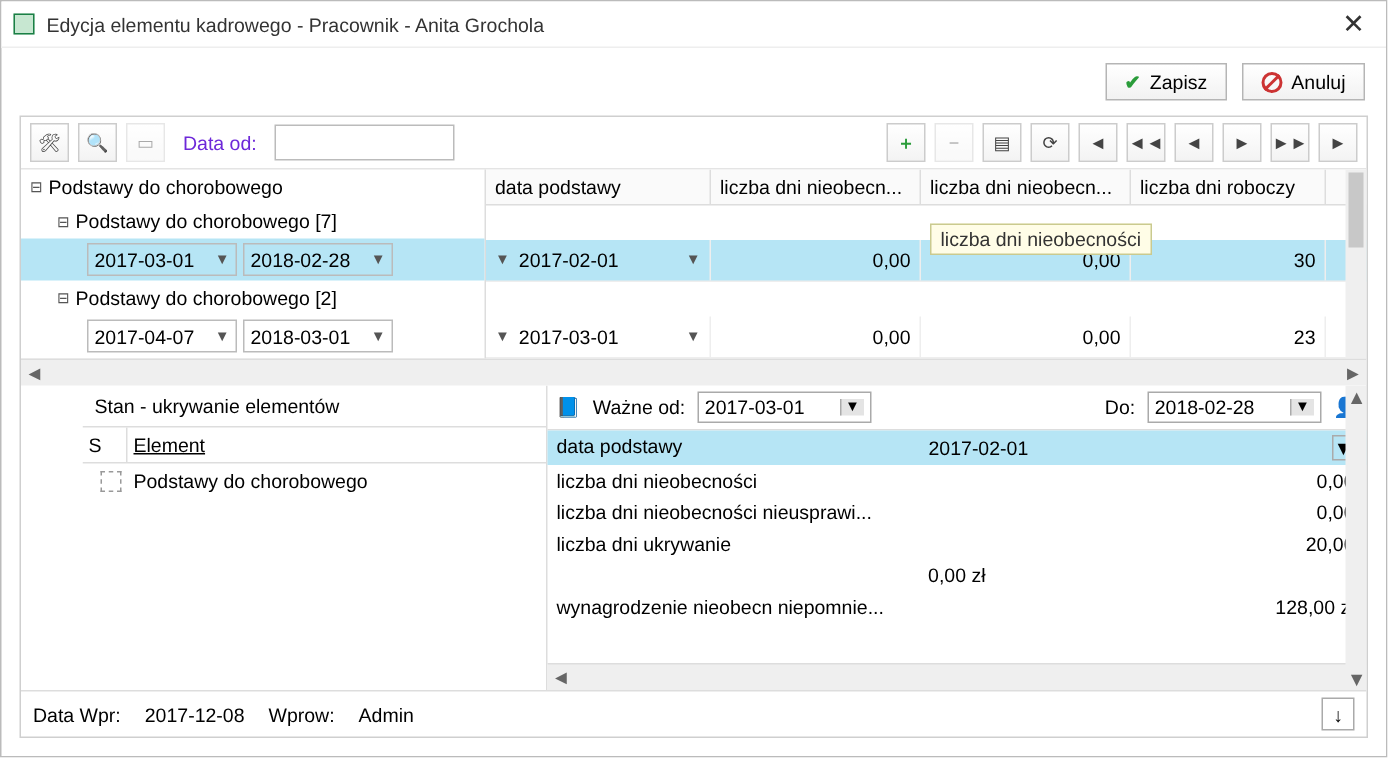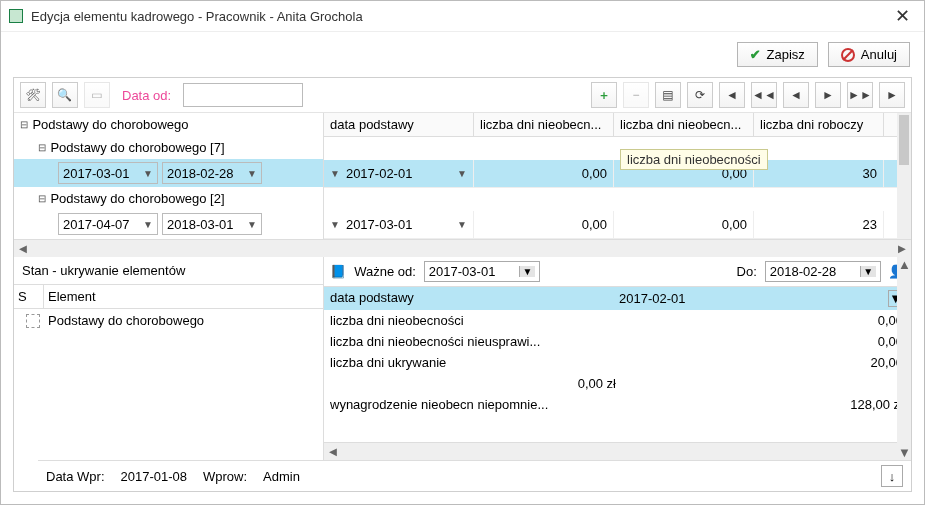--- a/index.html
+++ b/index.html
@@ -12,21 +12,21 @@
 .top-actions { display: flex; justify-content: flex-end; padding: 10px 14px 6px; gap: 10px; }
 .btn { border: 1px solid #b5b5b5; background: linear-gradient(#fff,#f2f2f2); padding: 4px 12px; display: flex; align-items: center; gap: 6px; cursor: pointer; }
 .check { color: #2a9c3a; font-weight: bold; }
 .cancel-i { width: 14px; height: 14px; border: 2px solid #c33; border-radius: 50%; position: relative; }
 .cancel-i::after { content:""; position:absolute; width: 2px; height: 14px; background:#c33; transform: rotate(45deg); left:4px; top:-2px; }
 .panel { margin: 4px 12px 12px; border: 1px solid #cfcfcf; flex: 1; display: flex; flex-direction: column; overflow: hidden; }
 .toolbar { display: flex; align-items: center; padding: 4px 6px; gap: 6px; border-bottom: 1px solid #e4e4e4; }
 .tbtn { width: 26px; height: 26px; border: 1px solid #ccc; background: linear-gradient(#fff,#f3f3f3); display:flex; align-items:center; justify-content:center; cursor: pointer; font-size: 12px; color:#444; }
 .tbtn.add { color: #2a9c3a; font-weight: bold; }
 .tbtn.disabled { opacity: 0.45; cursor: default; }
-.toolbar .label { padding: 0 6px; color: #ec4899; }
+.toolbar .label { padding: 0 6px; color: #6d28d9; }
 .date-input { border: 1px solid #bbb; height: 24px; width: 120px; padding: 0 4px; }
 .spacer { flex: 1; }
 .grid-area { display: flex; }
 .tree-side { width: 310px; border-right: 1px solid #ddd; }
 .tree-node { padding: 4px 6px; display: flex; align-items:center; gap: 4px; }
 .tree-node.child { padding-left: 24px; }
 .tree-dates { display:flex; gap:4px; padding-left: 44px; align-items:center; height:28px; }
 .date-cell { border: 1px solid #bbb; padding: 2px 4px; height: 22px; display:flex; align-items:center; justify-content:space-between; width: 100px; }
 .caret { font-size: 10px; color:#555; cursor:pointer; }
 .tbl-side { flex:1; overflow:hidden; position:relative; }
@@ -35,40 +35,40 @@
 .tr { display:flex; height: 28px; align-items:center; border-bottom: 1px solid #eee; }
 .tr .td { padding: 2px 6px; border-right:1px solid #eee; overflow:hidden; white-space:nowrap; display:flex; align-items:center; justify-content:flex-end; height:100%; }
 .tr .td.date { justify-content: space-between; }
 .tr.sel { background: #b6e5f5; }
 .tbl-side .vscroll { position:absolute; right:0; top:0; bottom:0; width:14px; background:#efefef; }
 .scroll-thumb { background:#c8c8c8; width:10px; height:50px; margin:2px; }
 .tooltip { position:absolute; background:#fffde7; border:1px solid #caca8f; padding:2px 6px; z-index:5; color:#333; }
 .hscroll { height: 18px; display:flex; align-items:center; background:#efefef; border-top:1px solid #ddd; }
 .hscroll .arr { width:18px; text-align:center; color:#666; cursor:pointer; }
 .hscroll .track { flex:1; }
-.mid { display:flex; flex:1; overflow:hidden; }
+.mid { display:flex; flex:1; overflow:hidden;margin-left:41px; }
 .mid-left { width: 310px; border-right:1px solid #ddd; display:flex; flex-direction:column; }
 .mid-left .stan-head { padding:6px 8px; border-bottom:1px solid #ddd; }
 .mid-left .cols { display:flex; border-bottom:1px solid #ddd; }
 .mid-left .cols .c1 { width:30px; padding:4px; border-right:1px solid #ddd; }
-.mid-left .cols .c2 { flex:1; padding:4px; }
+.mid-left .cols .c2 { flex:1; padding:4px;text-decoration:underline; }
 .mid-left .row { display:flex; padding:4px; align-items:center; }
 .checkbox { width:14px; height:14px; border:1px dashed #999; margin:0 8px; }
 .mid-right { flex:1; display:flex; flex-direction:column; position:relative; }
 .validbar { display:flex; align-items:center; padding:4px 6px; gap:8px; border-bottom:1px solid #ddd; }
 .book-icon { color:#2b5fa3; }
 .dd { border:1px solid #aaa; padding:2px 4px; display:flex; align-items:center; justify-content:space-between; min-width:116px; }
 .dd .ddbtn { background:#e4e4e4; width:16px; text-align:center; font-size:10px; cursor:pointer; border-left:1px solid #aaa; margin-left:4px;}
 .detail-row { display:flex; border-bottom:0px solid #eee; }
 .detail-row .dl { flex:1; padding:3px 6px; white-space:nowrap; overflow:hidden; text-overflow:ellipsis; }
 .detail-row .dv { width: 300px; text-align:right; padding:3px 8px; display:flex; justify-content:flex-end; align-items:center; gap:4px; }
 .detail-row.sel { background:#b6e5f5; }
 .mid-right .vscroll2 { position:absolute; right:0; top:0; bottom:0; width:14px; background:#efefef; display:flex; flex-direction:column; align-items:center; }
 .arrowud { width:12px; text-align:center; color:#666; cursor:pointer; }
-.statusbar { display:flex; align-items:center; gap: 16px; padding:4px 8px; border-top:1px solid #ddd; justify-content:center;margin-left:24px; }
+.statusbar { display:flex; align-items:center; gap: 16px; padding:4px 8px; border-top:1px solid #ddd; justify-content:center; }
 .statusbar .corner-btn { margin-left:auto; border:1px solid #aaa; width:22px; height:22px; display:flex; align-items:center; justify-content:center; cursor:pointer; }
 </style>
 </head>
 <body>
 
 <div class="window">
   <div class="titlebar">
     <div class="title-icon"></div>
     <div class="title">Edycja elementu kadrowego - Pracownik - Anita Grochola</div>
     <div class="close-x">✕</div>
@@ -256,19 +256,19 @@
         <div class="vscroll2">
           <div class="arrowud">▲</div>
           <div style="flex:1"></div>
           <div class="arrowud">▼</div>
         </div>
       </div>
     </div>
 
     <div class="statusbar">
       <span>Data Wpr:</span>
-      <span>2017-01-08</span>
+      <span>2017-12-08</span>
       <span>Wprow:</span>
       <span>Admin</span>
       <div class="corner-btn">↓</div>
     </div>
   </div>
 </div>
 
 </body></html>

